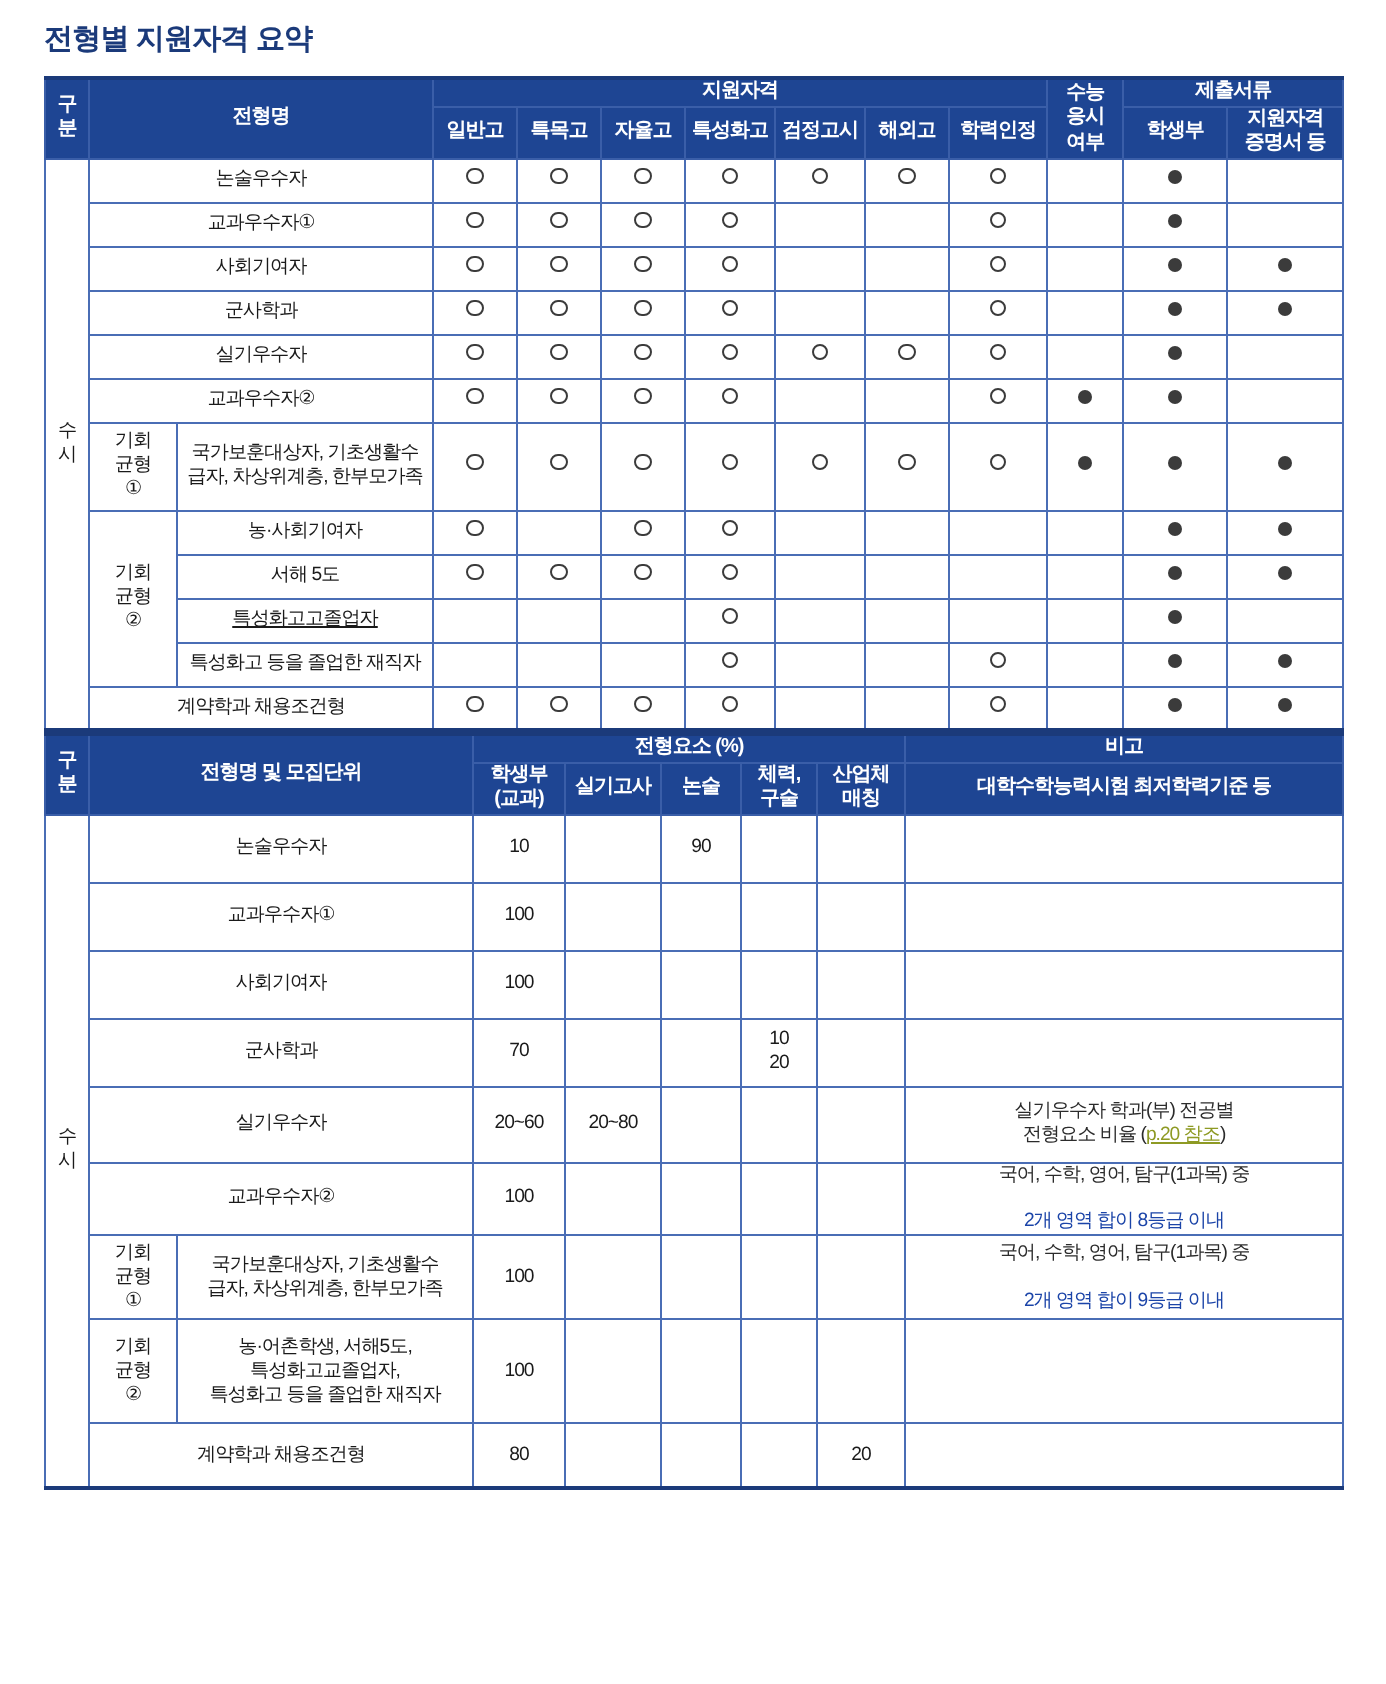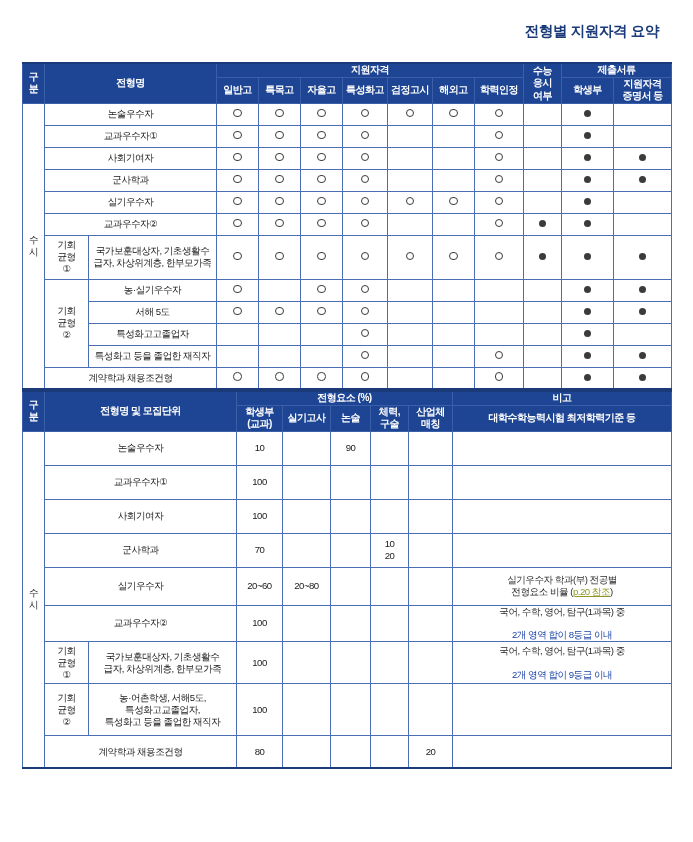--- a/index.html
+++ b/index.html
@@ -11,22 +11,21 @@
     font-family: "Liberation Sans", "DejaVu Sans", sans-serif;
     color: #1a1a1a;
   }
   .page { width: 693px; height: 842px; position: relative; padding: 0 22px; }
 
   .section-title {
     font-size: 14.5px;
     font-weight: bold;
     color: #1b3a7a;
     letter-spacing: -0.4px;
-    margin: 12px;
-    text-align: right;
+    margin: 0;
   }
   #sec1-title { padding-top: 10px; padding-bottom: 9px; }
   #sec2-title { padding-top: 22px; padding-bottom: 9px; }
 
   table.grid {
     border-collapse: collapse;
     width: 649px;
     table-layout: fixed;
     border-top: 2.2px solid #1b3a7a;
     border-bottom: 2.2px solid #1b3a7a;
@@ -269,21 +268,21 @@
           <td><span class="dot"></span></td>
           <td><span class="dot"></span></td>
           <td><span class="dot"></span></td>
         </tr>
         <tr style="height: 22px;">
           <td class="sublabel" rowspan="4">
             <span class="stack">기회</span>
             <span class="stack">균형</span>
             <span class="stack">②</span>
           </td>
-          <td class="subdesc">농·실기우수자</td>
+          <td class="subdesc">농·사회기여자</td>
           <td class="mark-o"><span class="circ"></span></td>
           <td></td>
           <td class="mark-o"><span class="circ"></span></td>
           <td class="mark-o"><span class="circ"></span></td>
           <td></td>
           <td></td>
           <td></td>
           <td></td>
           <td><span class="dot"></span></td>
           <td><span class="dot"></span></td>
@@ -294,21 +293,21 @@
           <td class="mark-o"><span class="circ"></span></td>
           <td class="mark-o"><span class="circ"></span></td>
           <td class="mark-o"><span class="circ"></span></td>
           <td></td>
           <td></td>
           <td></td>
           <td></td>
           <td><span class="dot"></span></td>
           <td><span class="dot"></span></td>
         </tr>
-        <tr style="height: 22px;">
+        <tr style="height: 22px; text-decoration: underline;">
           <td class="subdesc">특성화고고졸업자</td>
           <td></td>
           <td></td>
           <td></td>
           <td class="mark-o"><span class="circ"></span></td>
           <td></td>
           <td></td>
           <td></td>
           <td></td>
           <td><span class="dot"></span></td>

